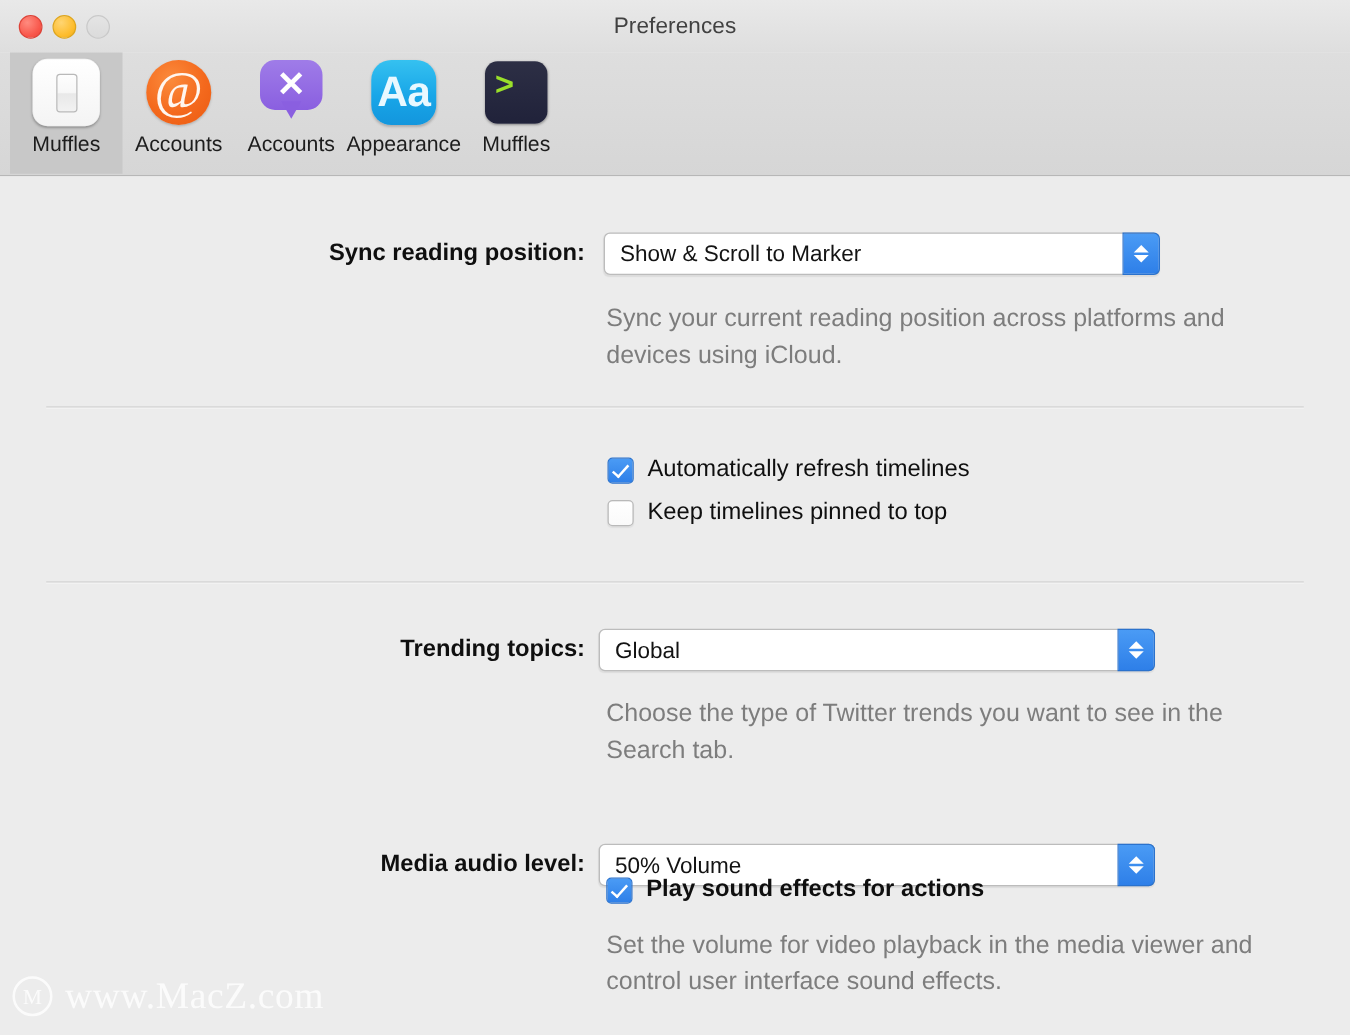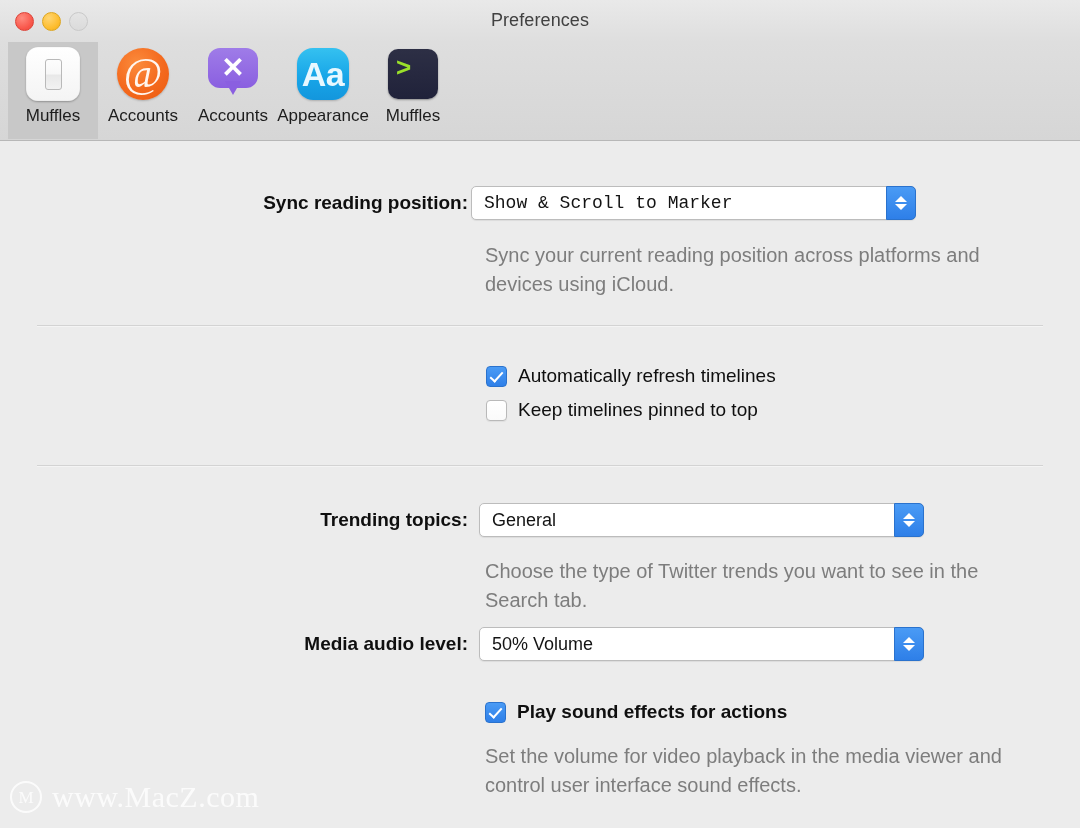--- a/index.html
+++ b/index.html
@@ -448,21 +448,21 @@
         <div class="tb-label">Muffles</div>
       </div>
 
     </div>
   </div>
 
   <div class="content">
 
     <div class="row" style="left:210px; top:45px;">
       <div class="field-label" style="width:258px; margin-top:6px;">Sync reading position:</div>
-      <div class="popup" style="width:445px; margin-left:3px;font-family:Liberation Mono, monospace;">
+      <div class="popup" style="width:445px; margin-left:15px;">
         <div class="popup-value">Show &amp; Scroll to Marker</div>
         <div class="popup-arrows">
           <div class="chev up"></div>
           <div class="chev down"></div>
         </div>
       </div>
     </div>
     <div class="help-text" style="position:absolute; left:485px; top:100px; width:560px;">Sync your current reading position across platforms and devices using iCloud.</div>
 
     <div class="divider" style="left:37px; top:184px; width:1006px;"></div>
@@ -476,30 +476,30 @@
         <div class="checkbox off"></div>
         <div class="check-label">Keep timelines pinned to top</div>
       </div>
     </div>
 
     <div class="divider" style="left:37px; top:324px; width:1006px;"></div>
 
     <div class="row" style="left:282px; top:362px;">
       <div class="field-label" style="width:186px; margin-top:6px;">Trending topics:</div>
       <div class="popup" style="width:445px; margin-left:11px;">
-        <div class="popup-value">General</div>
+        <div class="popup-value">Global</div>
         <div class="popup-arrows">
           <div class="chev up"></div>
           <div class="chev down"></div>
         </div>
       </div>
     </div>
     <div class="help-text" style="position:absolute; left:485px; top:416px; width:560px;">Choose the type of Twitter trends you want to see in the Search tab.</div>
 
-    <div class="row" style="left:259px; top:486px;">
+    <div class="row" style="left:259px; top:534px;">
       <div class="field-label" style="width:209px; margin-top:6px;">Media audio level:</div>
       <div class="popup" style="width:445px; margin-left:11px;">
         <div class="popup-value">50% Volume</div>
         <div class="popup-arrows">
           <div class="chev up"></div>
           <div class="chev down"></div>
         </div>
       </div>
     </div>
 

